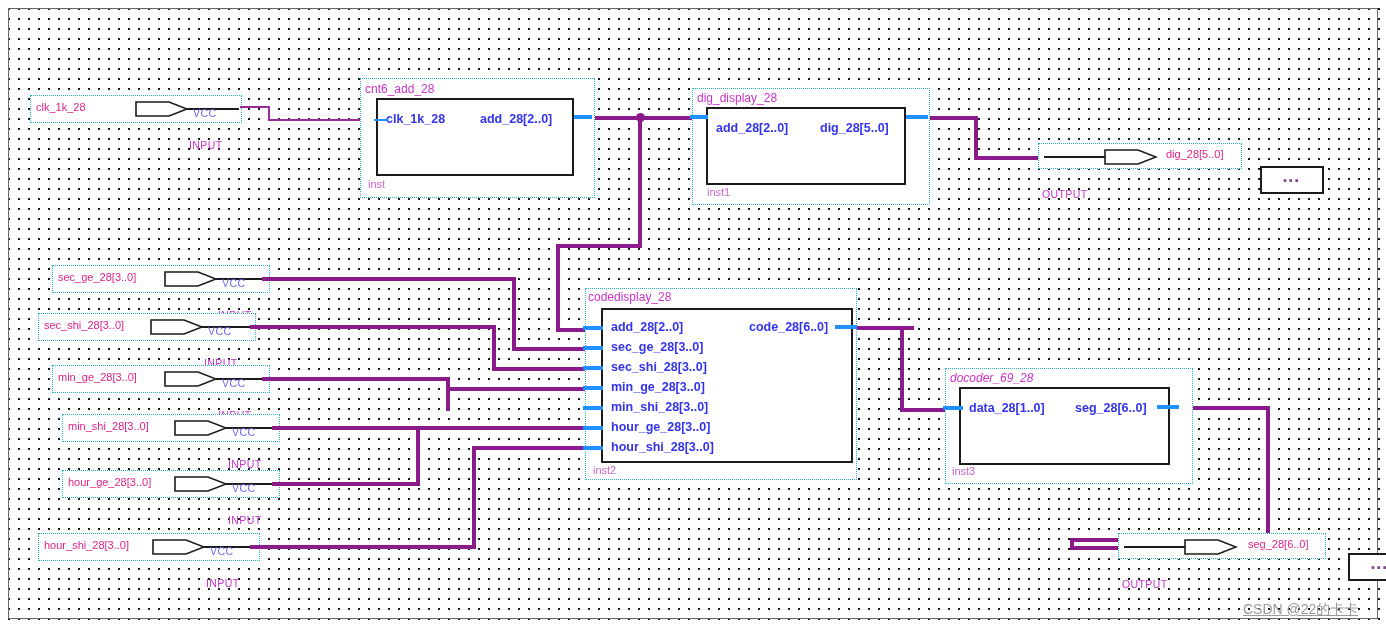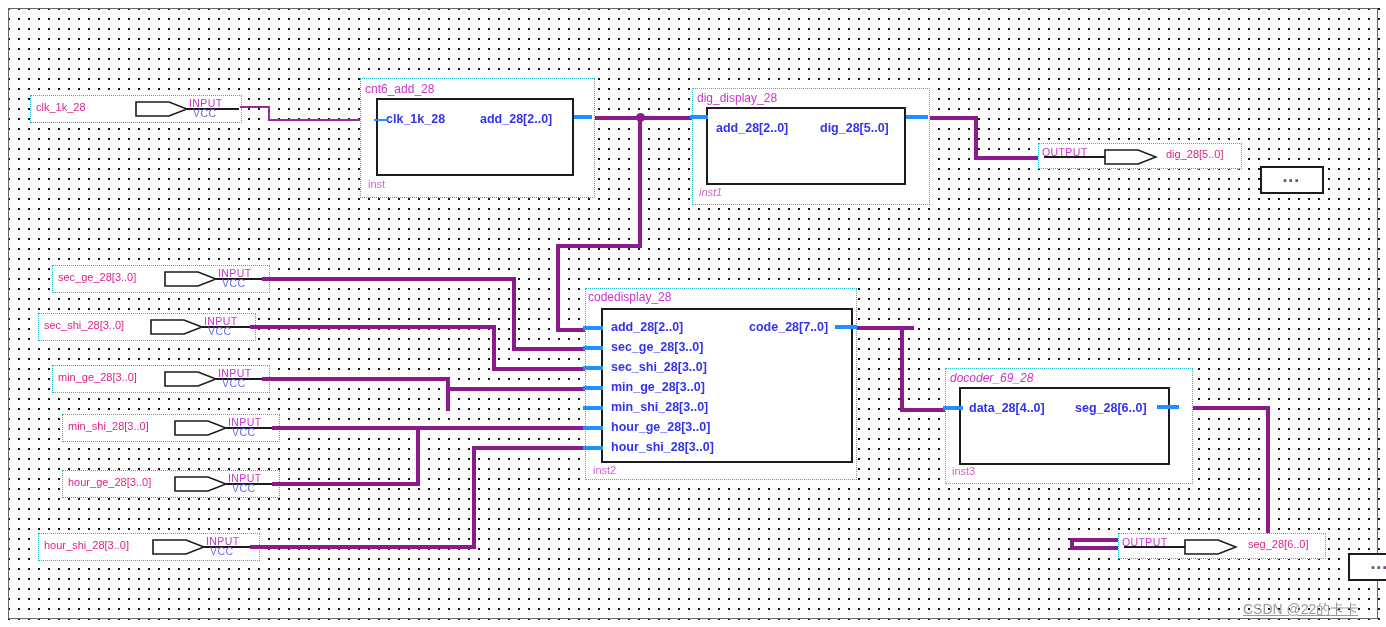--- a/index.html
+++ b/index.html
@@ -21,21 +21,21 @@
   .blk .body{position:absolute;border:2px solid #1b1b1b;background:#ffffff;box-sizing:border-box;}
   .blk .title{position:absolute;color:#cc33cc;font-size:12px;white-space:nowrap;}
   .blk .inst{position:absolute;color:#cc66cc;font-size:11px;white-space:nowrap;}
   .port{position:absolute;color:#3333ee;font-size:12.5px;font-weight:bold;white-space:nowrap;}
 
   
   .pin{position:absolute;box-sizing:border-box;}
   .pin .sel{position:absolute;left:0;top:0;right:0;bottom:0;border:1px dotted #24b9c6;
             box-sizing:border-box;background:#ffffff;}
   .pin .name{position:absolute;color:#e0218a;font-size:11px;white-space:nowrap;}
-  .pin .kind{position:absolute;color:#cc33cc;font-size:10.5px;white-space:nowrap;letter-spacing:.4px;}
+  .pin .kind{position:absolute;color:#cc33cc;font-size:10.5px;white-space:nowrap;letter-spacing:.4px;margin-top:42px;}
   .pin .vcc{position:absolute;color:#6a6ae8;font-size:10.5px;white-space:nowrap;letter-spacing:.4px;}
   .pin .lead{position:absolute;background:#1b1b1b;height:1.6px;}
   .pin svg{position:absolute;}
 
   
   .w{position:absolute;background:#8B1A8B;}
   .w.h{height:4px;}
   .w.v{width:4px;}
   .wt{position:absolute;background:#9b2a9b;}
   .wt.h{height:1.6px;}
@@ -190,53 +190,53 @@
   </div>
   <div class="stub thin" style="left:374px;top:119px;width:14px;"></div>
   <div class="stub" style="left:574px;top:115px;width:18px;"></div>
 
   <div class="blk" style="left:692px;top:88px;width:238px;height:117px;">
     <div class="sel"></div>
     <div class="title" style="left:5px;top:3px;">dig_display_28</div>
     <div class="body" style="left:14px;top:19px;width:200px;height:78px;"></div>
     <div class="port" style="left:24px;top:33px;">add_28[2..0]</div>
     <div class="port" style="left:128px;top:33px;">dig_28[5..0]</div>
-    <div class="inst" style="left:7px;top:98px;font-style:italic;">inst1</div>
+    <div class="inst" style="left:15px;top:98px;">inst1</div>
   </div>
   <div class="stub" style="left:690px;top:115px;width:18px;"></div>
   <div class="stub" style="left:906px;top:115px;width:22px;"></div>
 
   <div class="blk" style="left:585px;top:288px;width:272px;height:192px;">
     <div class="sel"></div>
     <div class="title" style="left:3px;top:2px;">codedisplay_28</div>
     <div class="body" style="left:16px;top:20px;width:252px;height:155px;"></div>
     <div class="port" style="left:26px;top:32px;">add_28[2..0]</div>
     <div class="port" style="left:26px;top:52px;">sec_ge_28[3..0]</div>
     <div class="port" style="left:26px;top:72px;">sec_shi_28[3..0]</div>
     <div class="port" style="left:26px;top:92px;">min_ge_28[3..0]</div>
     <div class="port" style="left:26px;top:112px;">min_shi_28[3..0]</div>
     <div class="port" style="left:26px;top:132px;">hour_ge_28[3..0]</div>
     <div class="port" style="left:26px;top:152px;">hour_shi_28[3..0]</div>
-    <div class="port" style="left:164px;top:32px;">code_28[7..0]</div>
+    <div class="port" style="left:164px;top:32px;">code_28[6..0]</div>
     <div class="inst" style="left:8px;top:176px;">inst2</div>
   </div>
   <div class="stub" style="left:583px;top:326px;width:20px;"></div>
   <div class="stub" style="left:583px;top:346px;width:20px;"></div>
   <div class="stub" style="left:583px;top:366px;width:20px;"></div>
   <div class="stub" style="left:583px;top:386px;width:20px;"></div>
   <div class="stub" style="left:583px;top:406px;width:20px;"></div>
   <div class="stub" style="left:583px;top:426px;width:20px;"></div>
   <div class="stub" style="left:583px;top:446px;width:20px;"></div>
   <div class="stub" style="left:835px;top:325px;width:22px;"></div>
 
   <div class="blk" style="left:945px;top:368px;width:248px;height:116px;">
     <div class="sel"></div>
     <div class="title" style="left:5px;top:3px;font-style:italic;">docoder_69_28</div>
     <div class="body" style="left:14px;top:19px;width:211px;height:78px;"></div>
-    <div class="port" style="left:24px;top:33px;">data_28[4..0]</div>
+    <div class="port" style="left:24px;top:33px;">data_28[1..0]</div>
     <div class="port" style="left:130px;top:33px;">seg_28[6..0]</div>
     <div class="inst" style="left:7px;top:97px;">inst3</div>
   </div>
   <div class="stub" style="left:943px;top:406px;width:20px;"></div>
   <div class="stub" style="left:1157px;top:405px;width:22px;"></div>
 
   <div class="pin" style="left:1038px;top:143px;width:204px;height:26px;">
     <div class="sel"></div>
     <div class="kind" style="left:4px;top:3px;">OUTPUT</div>
     <div class="lead" style="left:6px;top:13px;width:62px;"></div>

